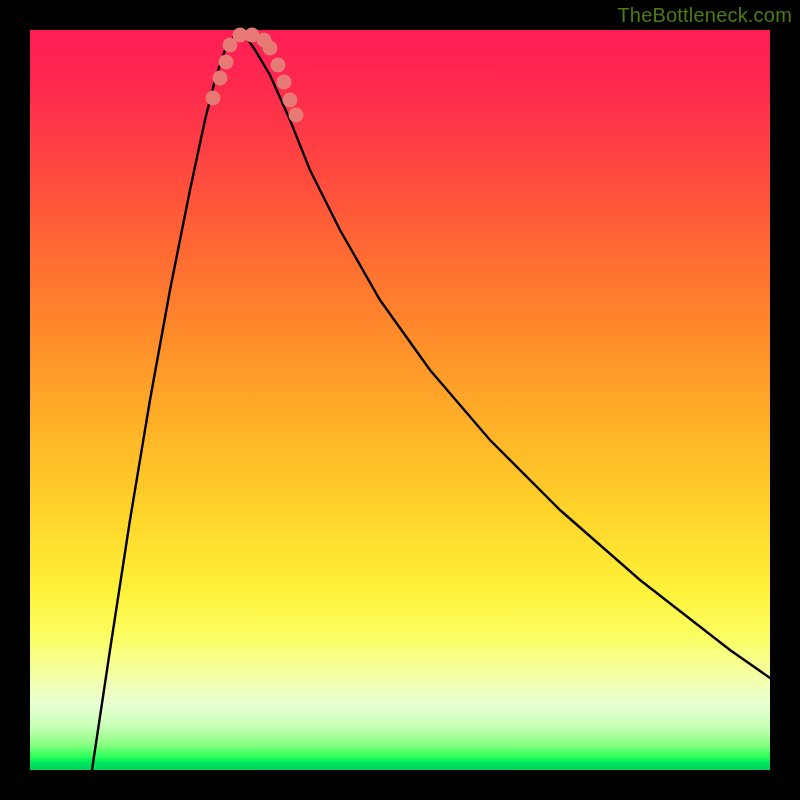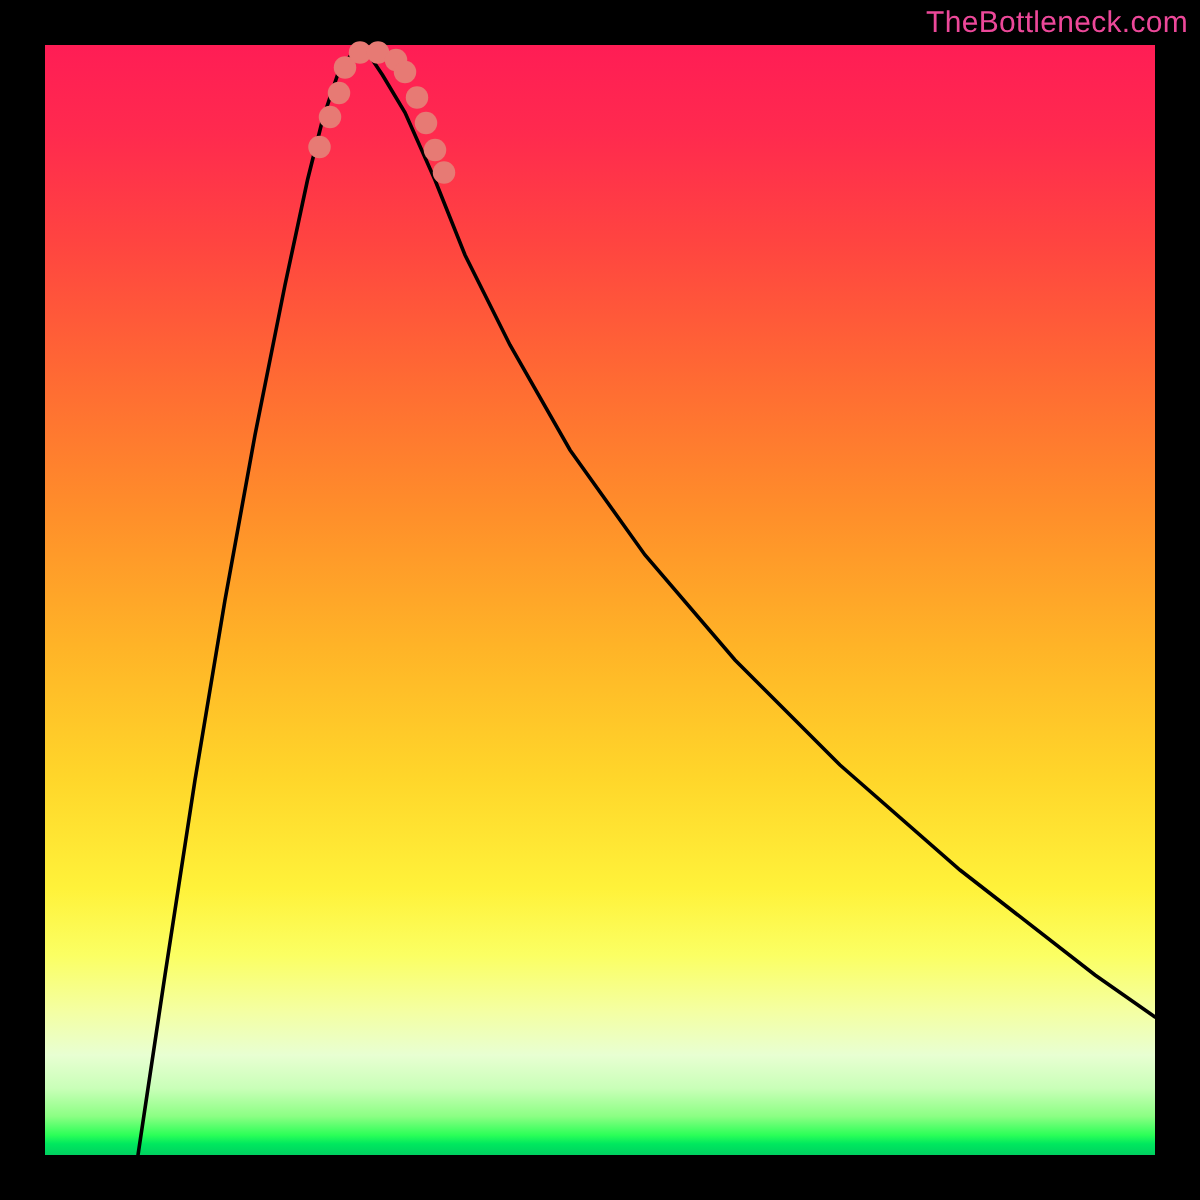--- a/index.html
+++ b/index.html
@@ -43,21 +43,21 @@
       #8cff84 96.5%,
       #2cff58 98.2%,
       #00e85e 99%,
       #00d060 100%
     );
   }
   .watermark {
     position: absolute;
     top: 4px;
     right: 8px;
-    color: #ec4899;
+    color: #4d7c0f;
     font-size: 20px;
     font-weight: 500;
     letter-spacing: 0.2px;
     user-select: none;
   }
   svg.curve {
     position: absolute;
     left: 0;
     top: 0;
     width: 740px;

